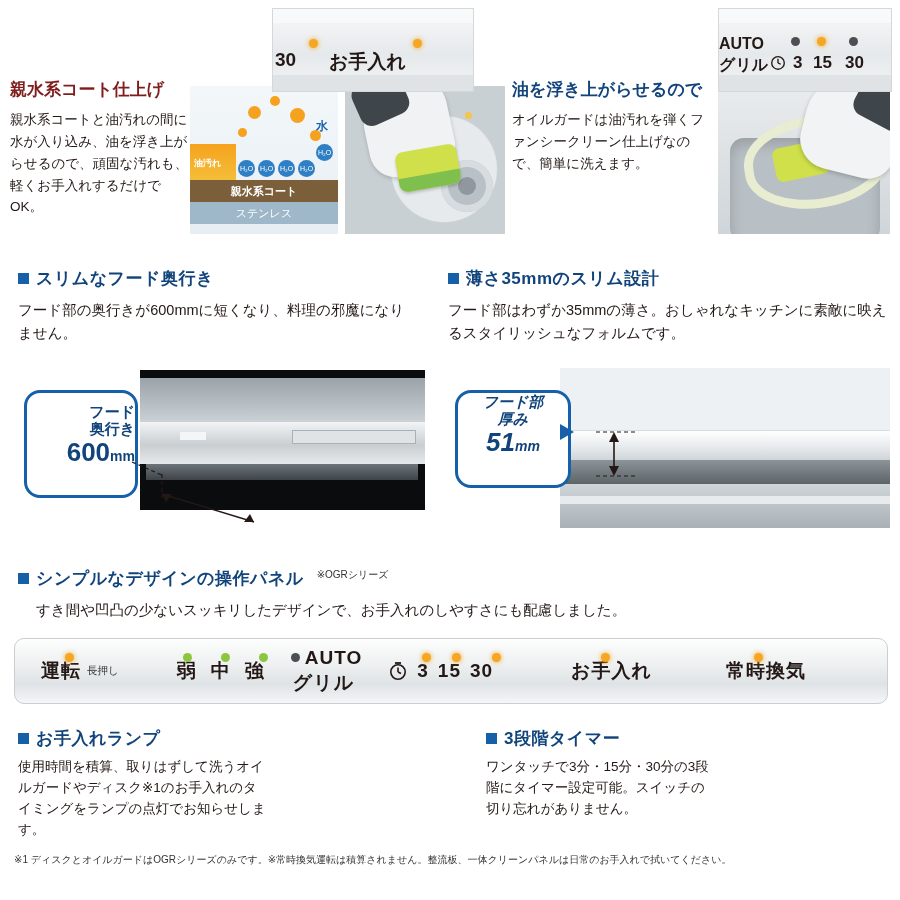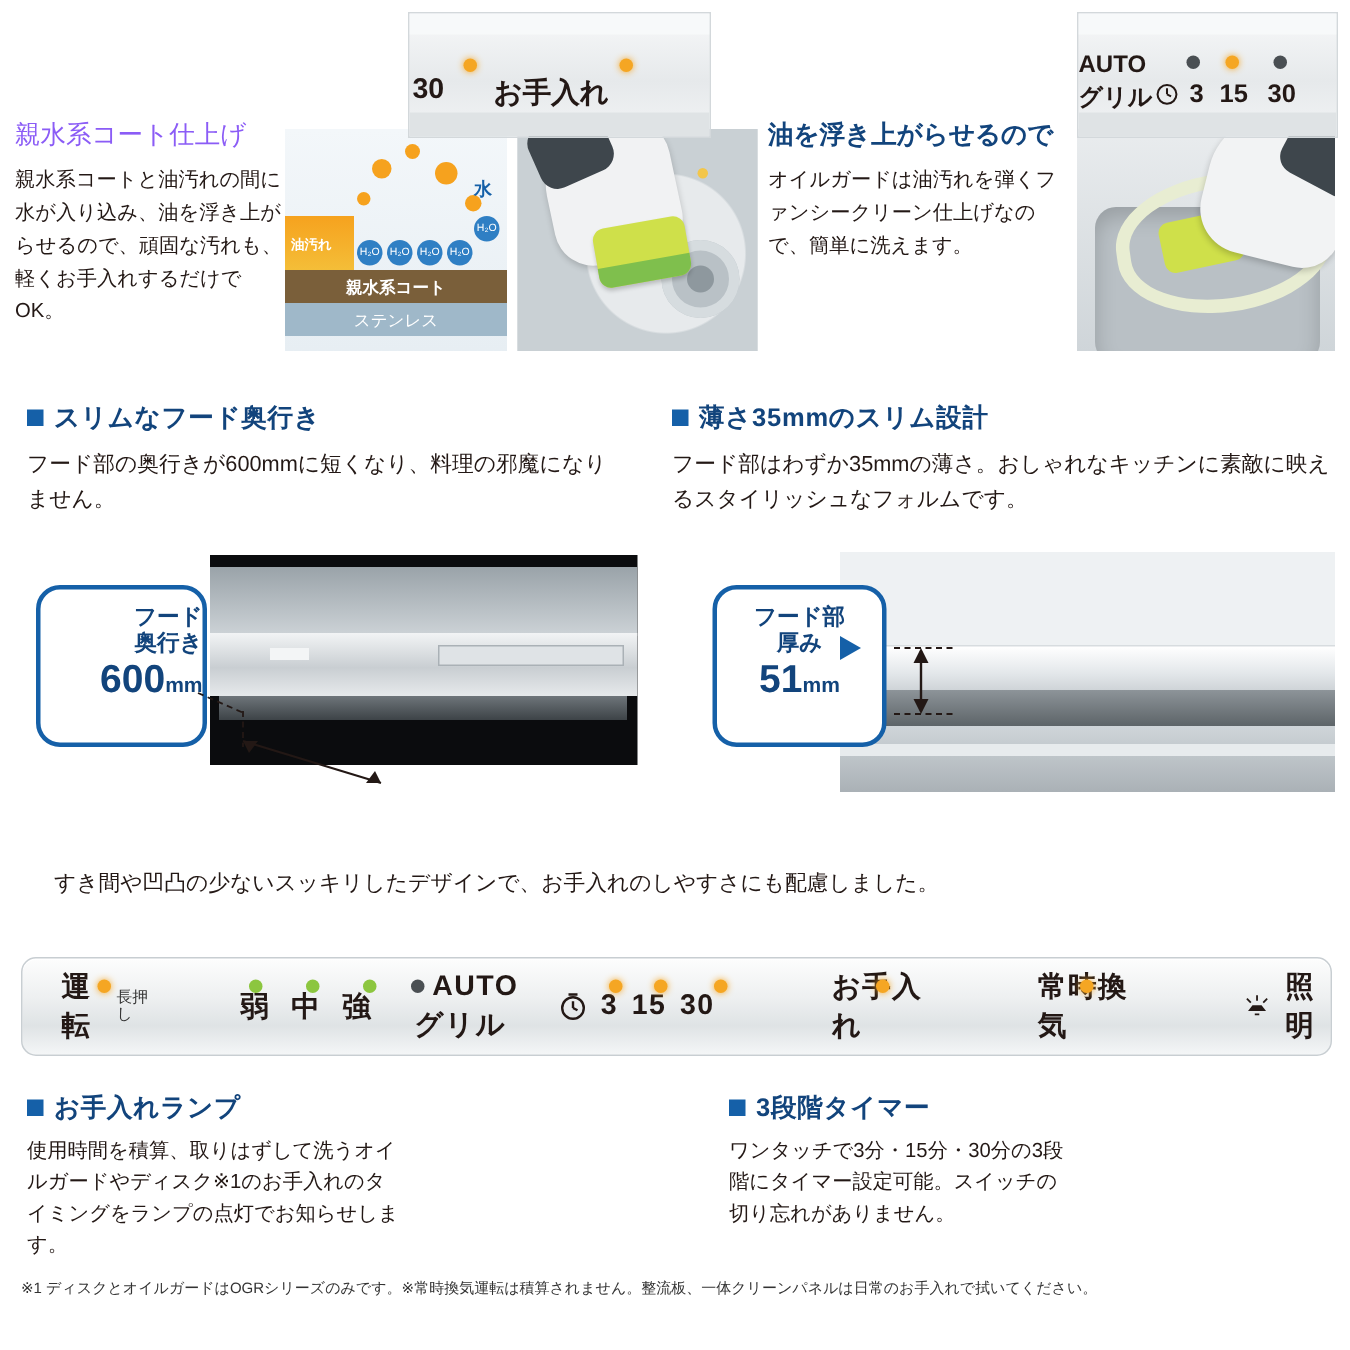--- a/index.html
+++ b/index.html
@@ -17,21 +17,21 @@
   .hd{display:flex;align-items:flex-start;gap:7px;font-weight:bold;}
   .sq{display:inline-block;width:11px;height:11px;background:#1560a8;margin-top:5px;flex:0 0 auto;}
   .hd .txt{font-size:17px;color:#12447c;letter-spacing:.5px;line-height:1.25;}
   .hd .note{font-size:10px;color:#333;font-weight:normal;margin-left:6px;}
 
   .body-text{font-size:14.5px;line-height:1.55;color:#231815;}
 
   
   .top{position:absolute;left:0;top:78px;width:900px;height:170px;}
   .top-left{position:absolute;left:10px;top:0;width:180px;}
-  .top-left h3{margin:0 0 8px 0;font-size:17px;color:#8b5cf6;font-weight:normal;}
+  .top-left h3{margin:0 0 8px 0;font-size:17px;color:#7f1d1d;font-weight:bold;}
   .top-left p{margin:0;font-size:13.5px;line-height:1.62;}
 
   .img-coat{position:absolute;left:190px;top:8px;width:148px;height:148px;overflow:hidden;background:#eef2f5;border:0;}
   .img-sponge{position:absolute;left:345px;top:8px;width:160px;height:148px;overflow:hidden;background:#cfd6da;}
   .img-wash{position:absolute;left:718px;top:8px;width:172px;height:148px;overflow:hidden;background:#d9dde0;}
 
   .top-right{position:absolute;left:512px;top:0;width:205px;}
   .top-right h3{margin:0 0 8px 0;font-size:17px;color:#12447c;font-weight:bold;}
   .top-right p{margin:0;font-size:13.5px;line-height:1.62;}
 
@@ -231,38 +231,43 @@
   <div class="thickphoto">
     <div class="tp-wall"></div>
     <div class="tp-slab">
       <div class="tp-logo">AirPRO by FUJIOH</div>
     </div>
     <div class="tp-dark"></div>
     <div class="tp-low"></div>
     <div class="tp-gap"></div>
   </div>
 
-  <div class="bubble" style="left:475px;top:390px;width:110px;height:92px;padding-top:10px;">
+  <div class="bubble" style="left:455px;top:390px;width:110px;height:92px;font-style:italic;">
     <div class="sm">フード部</div>
     <div class="sm">厚み</div>
     <div><span class="big">51</span><span class="unit">mm</span></div>
   </div>
 
   <svg style="position:absolute;left:560px;top:418px;width:120px;height:30px;">
     <polygon points="14,14 0,6 0,22" fill="#1560a8"></polygon>
   </svg>
   <svg style="position:absolute;left:592px;top:418px;width:50px;height:90px;">
     <line x1="4" y1="14" x2="46" y2="14" stroke="#231815" stroke-width="1.2" stroke-dasharray="4 3"></line>
     <line x1="4" y1="58" x2="46" y2="58" stroke="#231815" stroke-width="1.2" stroke-dasharray="4 3"></line>
     <line x1="22" y1="16" x2="22" y2="56" stroke="#231815" stroke-width="1.6"></line>
     <polygon points="22,14 17,24 27,24" fill="#231815"></polygon>
     <polygon points="22,58 17,48 27,48" fill="#231815"></polygon>
   </svg>
 
   <div class="sec3">
+    <div class="hd" style="margin-left:18px;">
+      <span class="sq"></span>
+      <span class="txt">シンプルなデザインの操作パネル</span>
+      <span class="note">※OGRシリーズ</span>
+    </div>
     <p class="body-text" style="margin:10px 0 0 36px;">すき間や凹凸の少ないスッキリしたデザインで、お手入れのしやすさにも配慮しました。</p>
   </div>
 
   <div class="panel">
     <div class="panel-inner">
 
       <div class="pgroup" style="margin-left:26px;gap:6px;">
         <span class="lamp amber" style="position:absolute;left:24px;top:14px;"></span>
         <span class="plabel">運転</span>
         <span class="psmall" style="line-height:1.05;">長押し</span>
@@ -303,30 +308,20 @@
       <div class="pgroup" style="margin-left:78px;">
         <span class="lamp amber" style="position:absolute;left:30px;top:14px;"></span>
         <span class="plabel">お手入れ</span>
       </div>
 
       <div class="pgroup" style="margin-left:74px;">
         <span class="lamp amber" style="position:absolute;left:28px;top:14px;"></span>
         <span class="plabel">常時換気</span>
       </div>
 
-      <div class="pgroup" style="margin-left:74px;gap:10px;">
-        <svg width="24" height="22" viewBox="0 0 24 22">
-          <line x1="12" y1="1" x2="12" y2="6" stroke="#231815" stroke-width="1.6"></line>
-          <line x1="3" y1="4" x2="6.5" y2="7.5" stroke="#231815" stroke-width="1.6"></line>
-          <line x1="21" y1="4" x2="17.5" y2="7.5" stroke="#231815" stroke-width="1.6"></line>
-          <path d="M4 15 L20 15 L16 10 L8 10 Z" fill="#231815"></path>
-          <line x1="10" y1="18" x2="14" y2="18" stroke="#231815" stroke-width="1.6"></line>
-        </svg>
-        <span class="plabel">照明</span>
-      </div>
     </div>
   </div>
 
   <div class="sec4">
 
     <div class="c1">
       <div class="hd">
         <span class="sq"></span>
         <span class="txt">お手入れランプ</span>
       </div>

